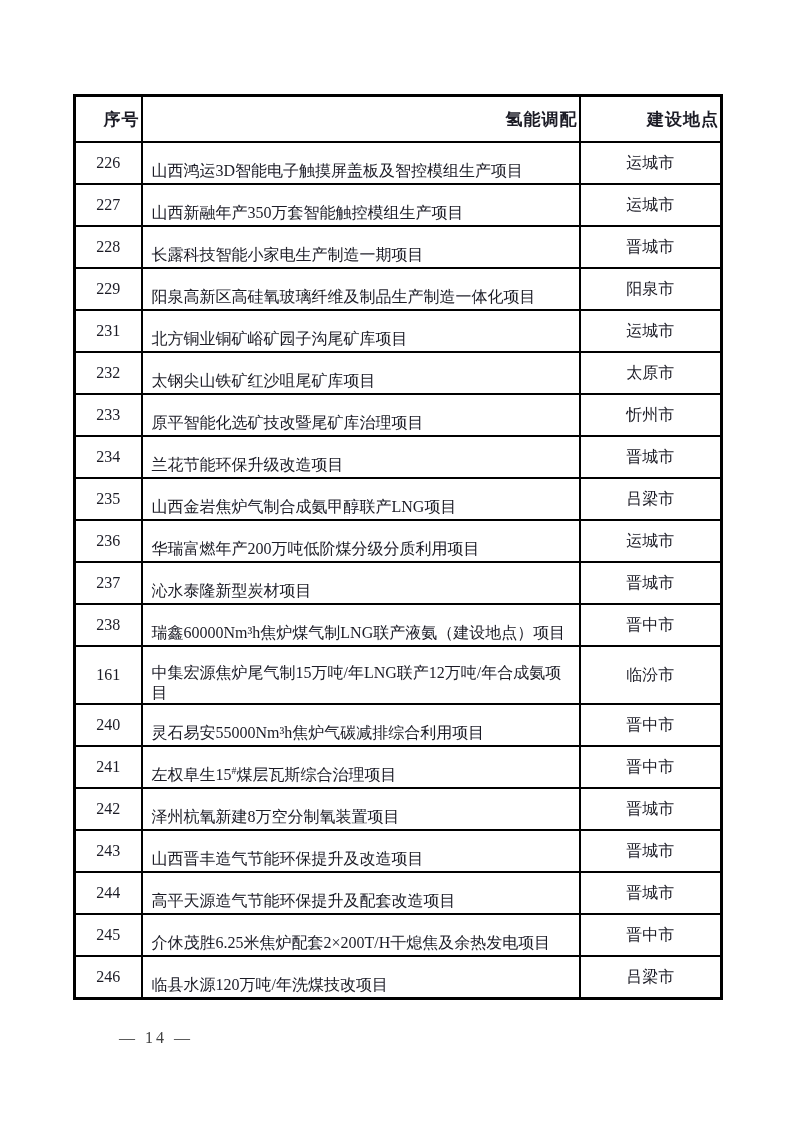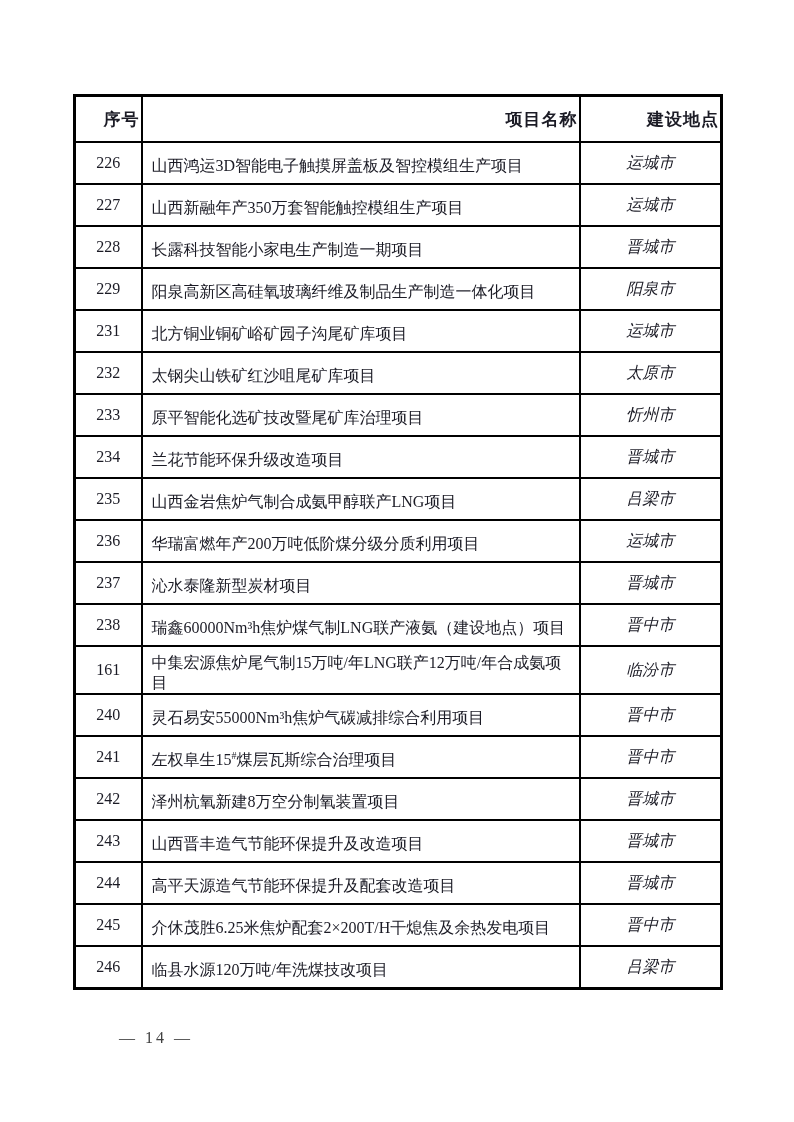--- a/index.html
+++ b/index.html
@@ -39,31 +39,30 @@
     letter-spacing: 1px;
   }
   .c-no {
     height: 38px;
     text-align: center;
     font-size: 16px;
     border-radius: 7px;
   }
   .c-name {
     text-align: left;
-    padding: 6px 6px 0 9px;
+    padding: 16px 6px 0 9px;
     font-size: 16px;
     line-height: 20px;
     margin-left: 40px;
   }
   .c-loc {
     text-align: center;
     padding: 0 17px;
     font-size: 16px;
     line-height: 20px;
-    font-style: italic;
   }
   .c-name sup {
     font-size: 10px;
     line-height: 0;
   }
   .page-number {
     position: absolute;
     left: 119px;
     top: 1029px;
     font-size: 16px;
@@ -79,21 +78,21 @@
 
   <table class="doc-table">
     <colgroup>
       <col style="width:67px">
       <col style="width:438px">
       <col style="width:142px">
     </colgroup>
     <thead>
       <tr>
         <th>序号</th>
-        <th>项目名称</th>
+        <th>氢能调配</th>
         <th>建设地点</th>
       </tr>
     </thead>
     <tbody id="table-body">
   <tr>
     <td class="c-no">226</td>
     <td class="c-name">山西鸿运3D智能电子触摸屏盖板及智控模组生产项目</td>
     <td class="c-loc">运城市</td>
   </tr>
 

